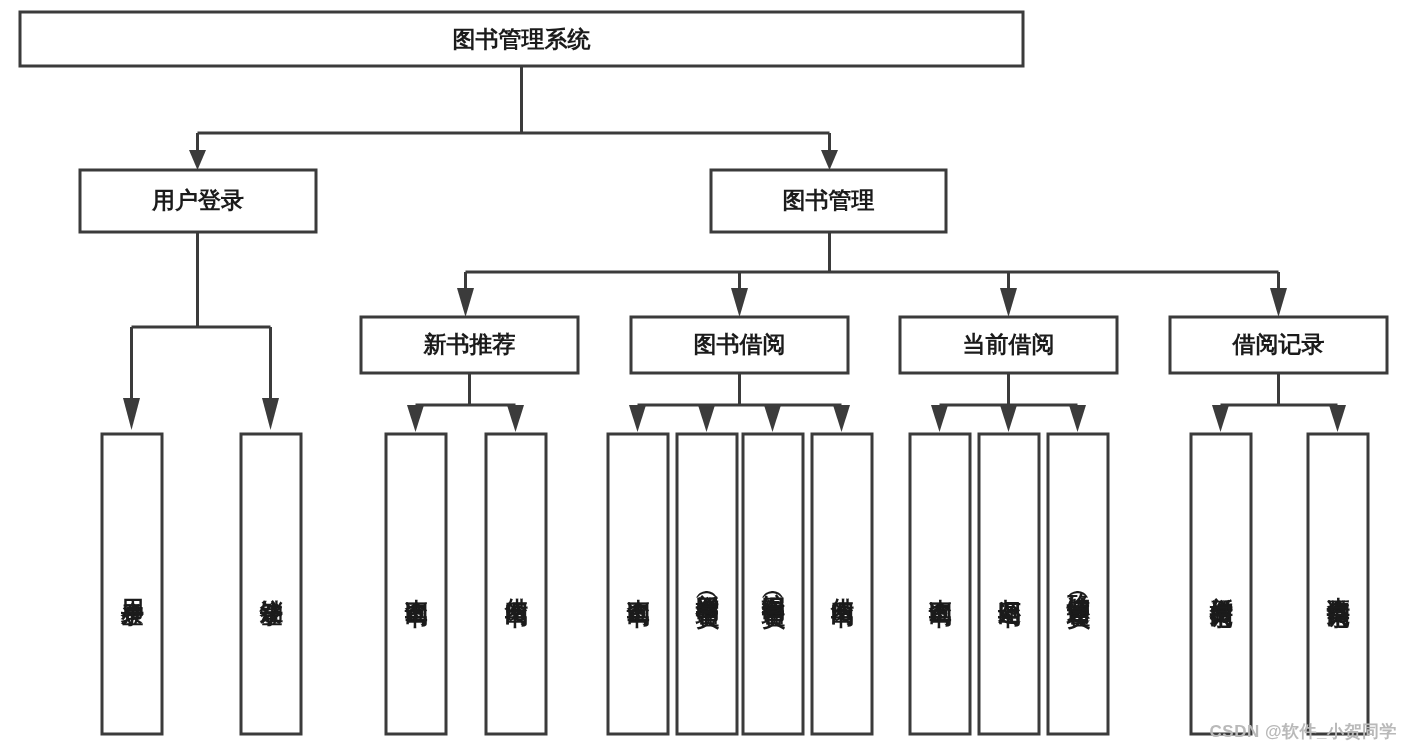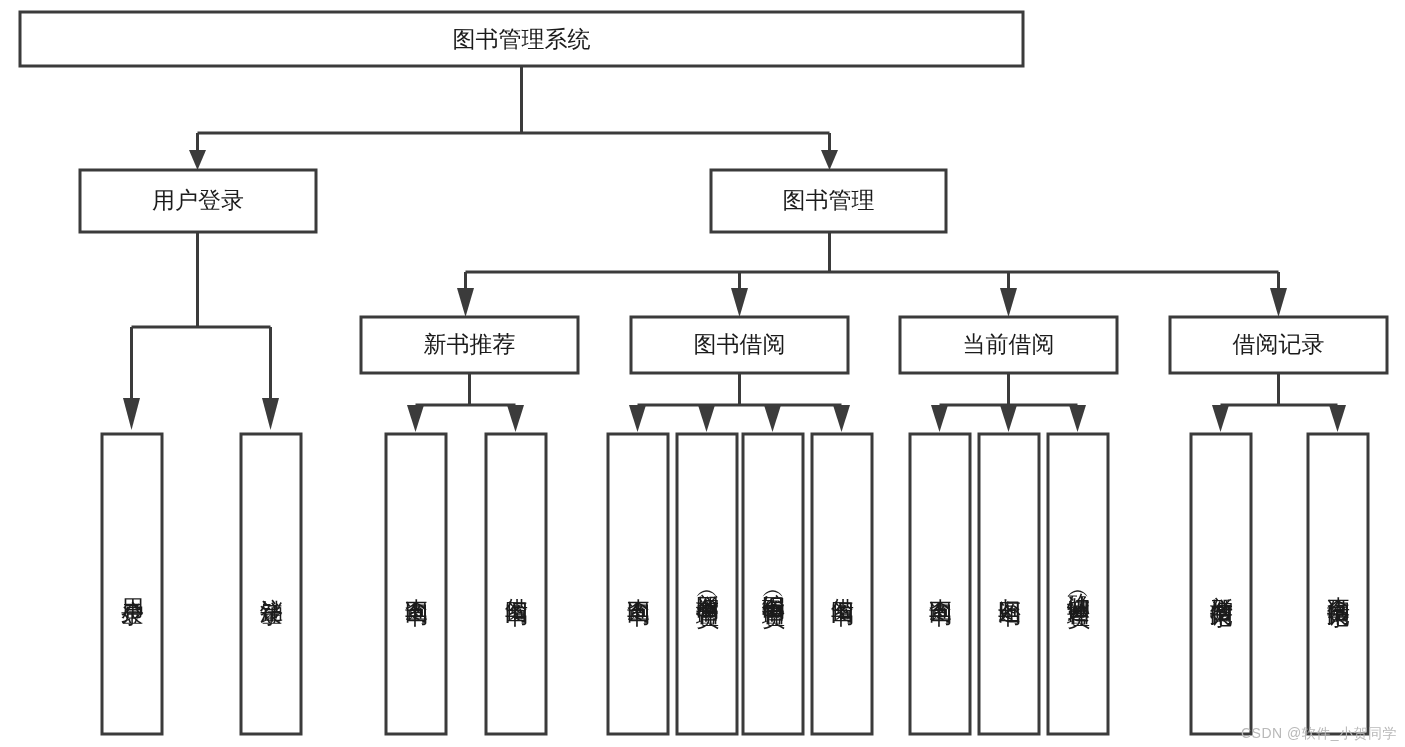--- a/index.html
+++ b/index.html
@@ -11,20 +11,21 @@
     width: 1405px;
     height: 747px;
     font-family: "Liberation Sans", "DejaVu Sans", sans-serif;
     overflow: hidden;
   }
   #diagram-root {
     position: relative;
     width: 1405px;
     height: 747px;
     background: #ffffff;
+    font-weight: bold;
   }
   svg#flow-svg {
     position: absolute;
     top: 0;
     left: 0;
     width: 1405px;
     height: 747px;
     display: block;
   }
   .node-box {
@@ -63,21 +64,21 @@
     justify-content: center;
     text-align: center;
     white-space: nowrap;
     pointer-events: none;
   }
   .watermark {
     position: absolute;
     right: 8px;
     bottom: 4px;
     font-family: "Liberation Sans", "DejaVu Sans", sans-serif;
-    font-size: 14px;
+    font-size: 17px;
     color: #b9b9b9;
     letter-spacing: 0.5px;
     white-space: nowrap;
   }
 </style>
 </head>
 <body>
 
 <div id="diagram-root">
 

